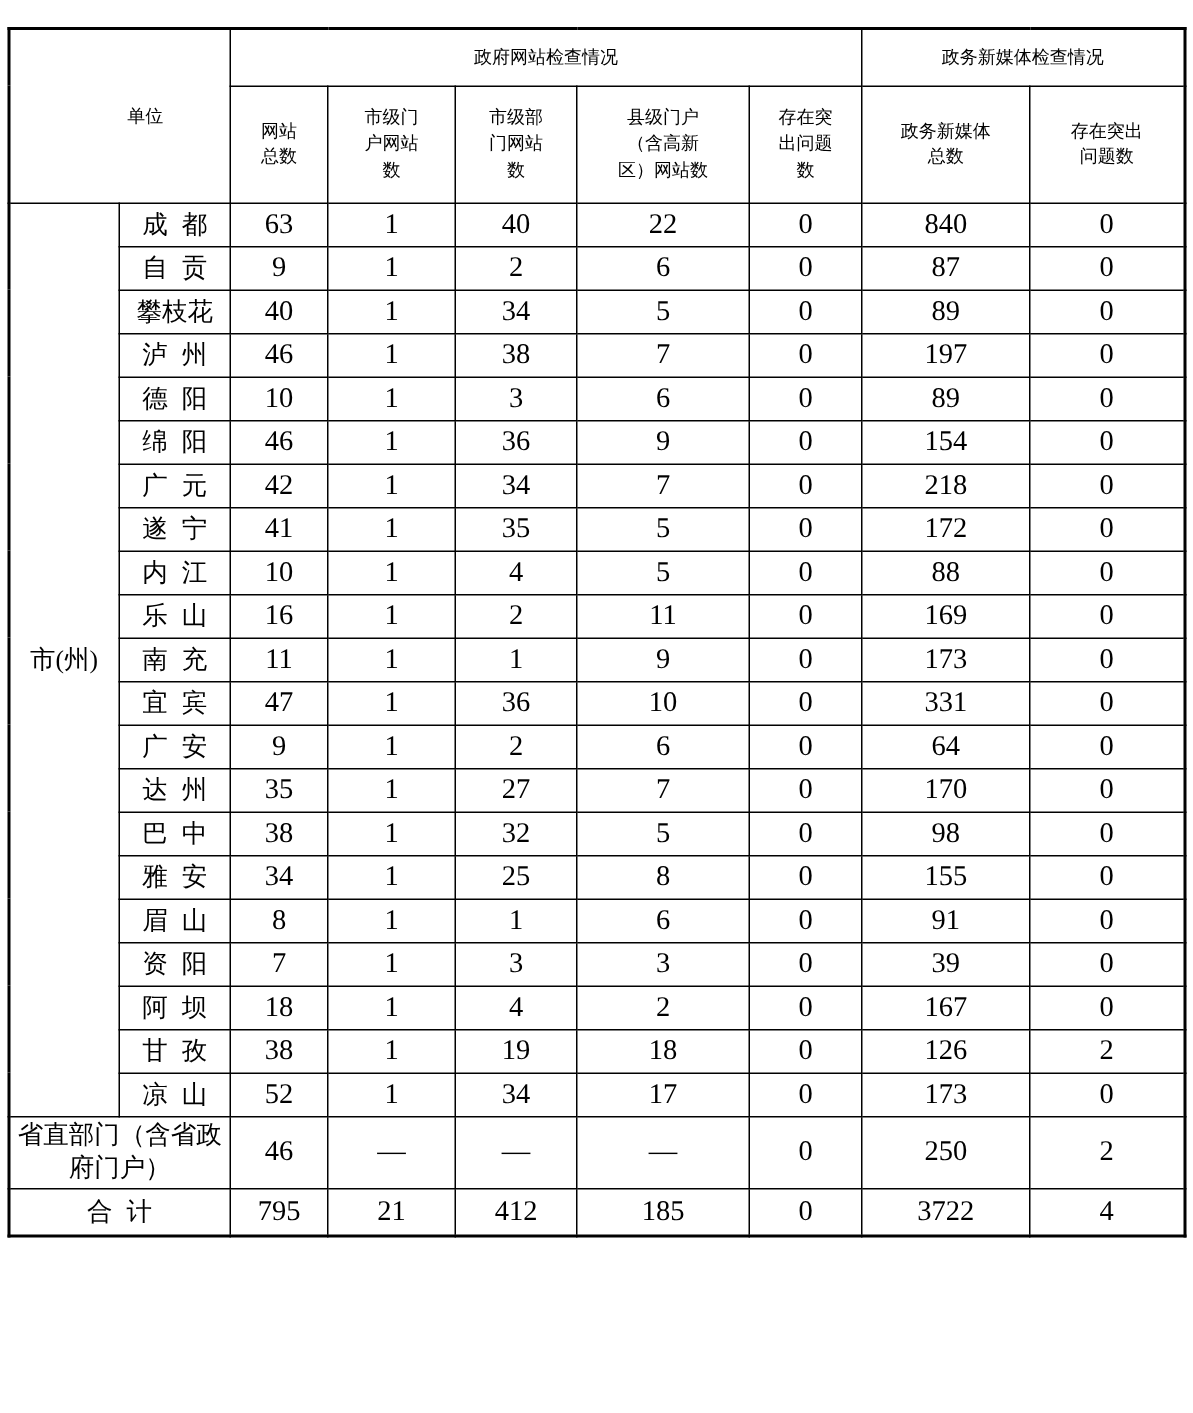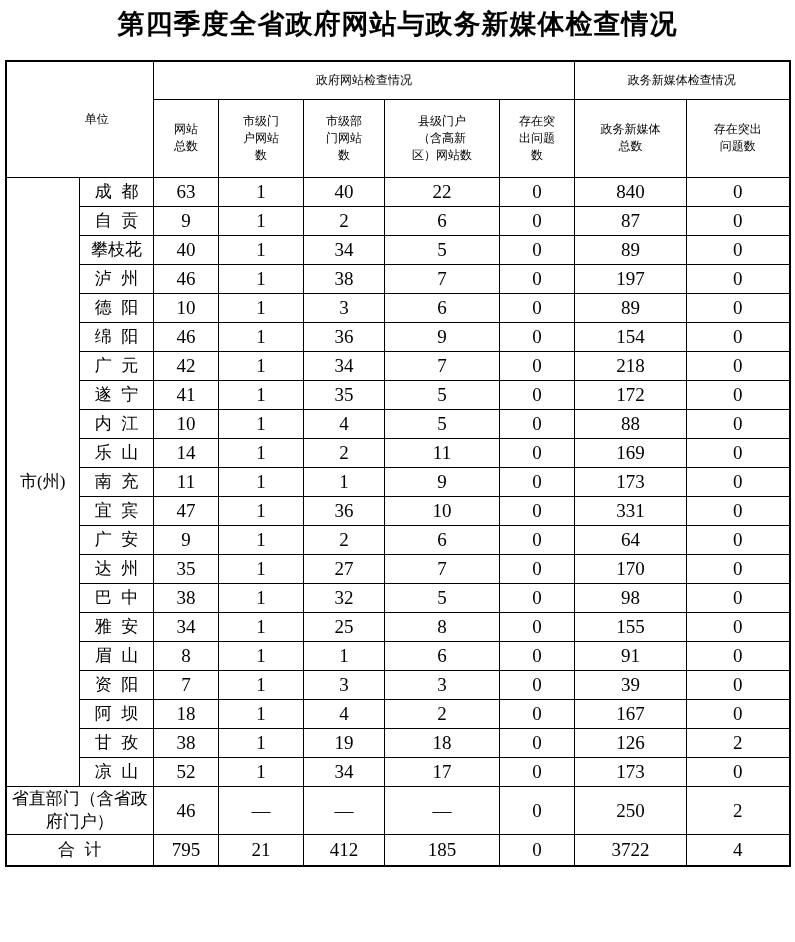--- a/index.html
+++ b/index.html
@@ -68,21 +68,20 @@
   td.label-cell { line-height: 1.35; text-align: center; }
   .spread2 {
     letter-spacing: 0.55em;
     margin-right: -0.55em;
   }
 </style>
 </head>
 <body>
 
 <div class="page">
-  <h1 class="title">第四季度全省政府网站与政务新媒体检查情况</h1>
 
   <table class="report-table">
     <colgroup>
       <col style="width:74px">
       <col style="width:74px">
       <col style="width:65px">
       <col style="width:85px">
       <col style="width:81px">
       <col style="width:115px">
       <col style="width:75px">
@@ -203,21 +202,21 @@
           <td class="num-cell">10</td>
           <td class="num-cell">1</td>
           <td class="num-cell">4</td>
           <td class="num-cell">5</td>
           <td class="num-cell">0</td>
           <td class="num-cell">88</td>
           <td class="num-cell">0</td>
         </tr>
         <tr>
           <td class="name-cell"><span class="spread2">乐山</span></td>
-          <td class="num-cell">14</td>
+          <td class="num-cell">16</td>
           <td class="num-cell">1</td>
           <td class="num-cell">2</td>
           <td class="num-cell">11</td>
           <td class="num-cell">0</td>
           <td class="num-cell">169</td>
           <td class="num-cell">0</td>
         </tr>
         <tr>
           <td class="name-cell"><span class="spread2">南充</span></td>
           <td class="num-cell">11</td>

